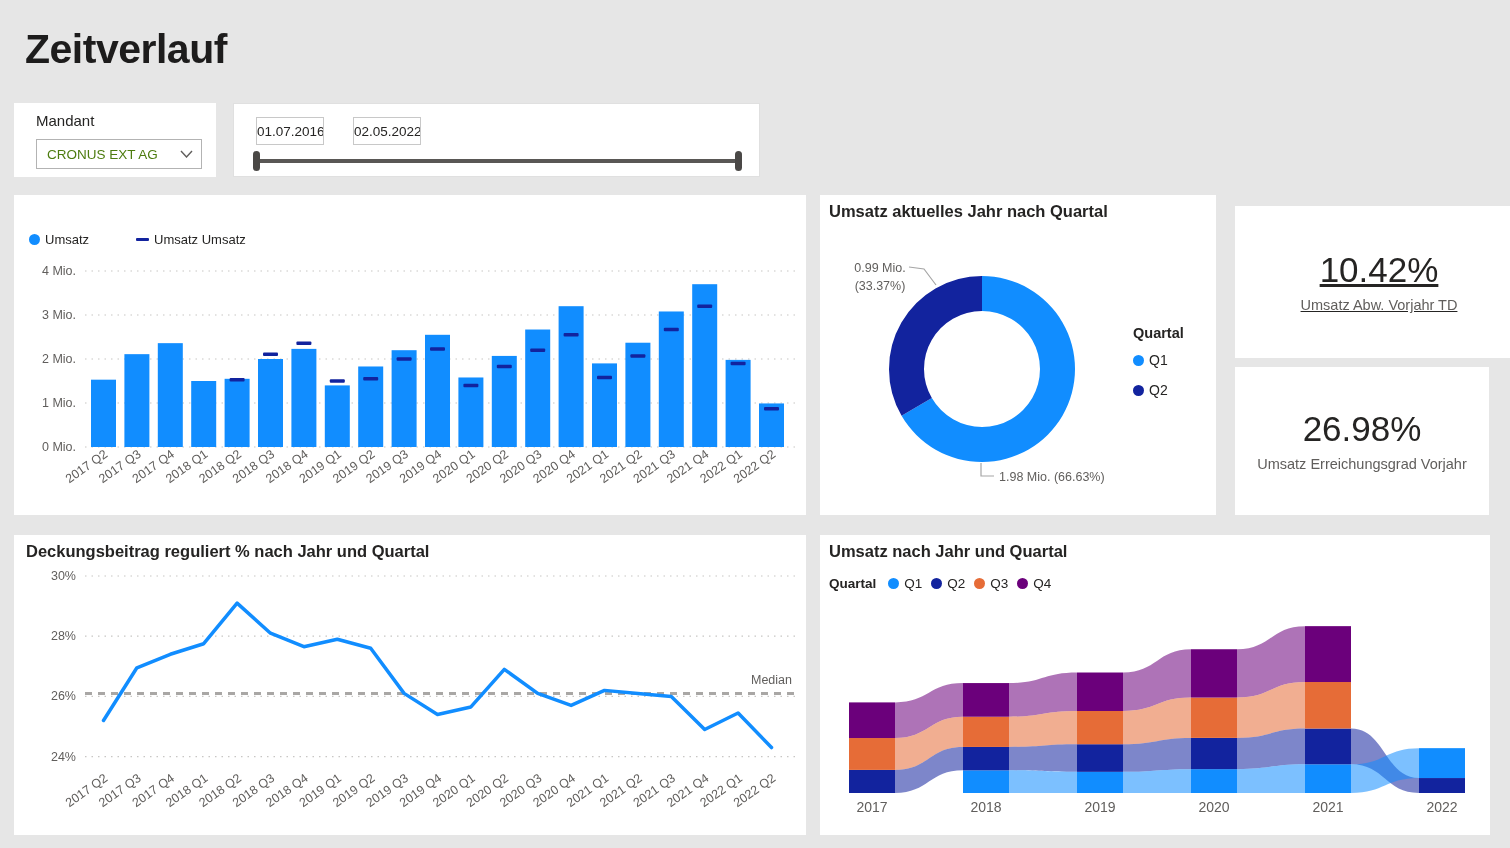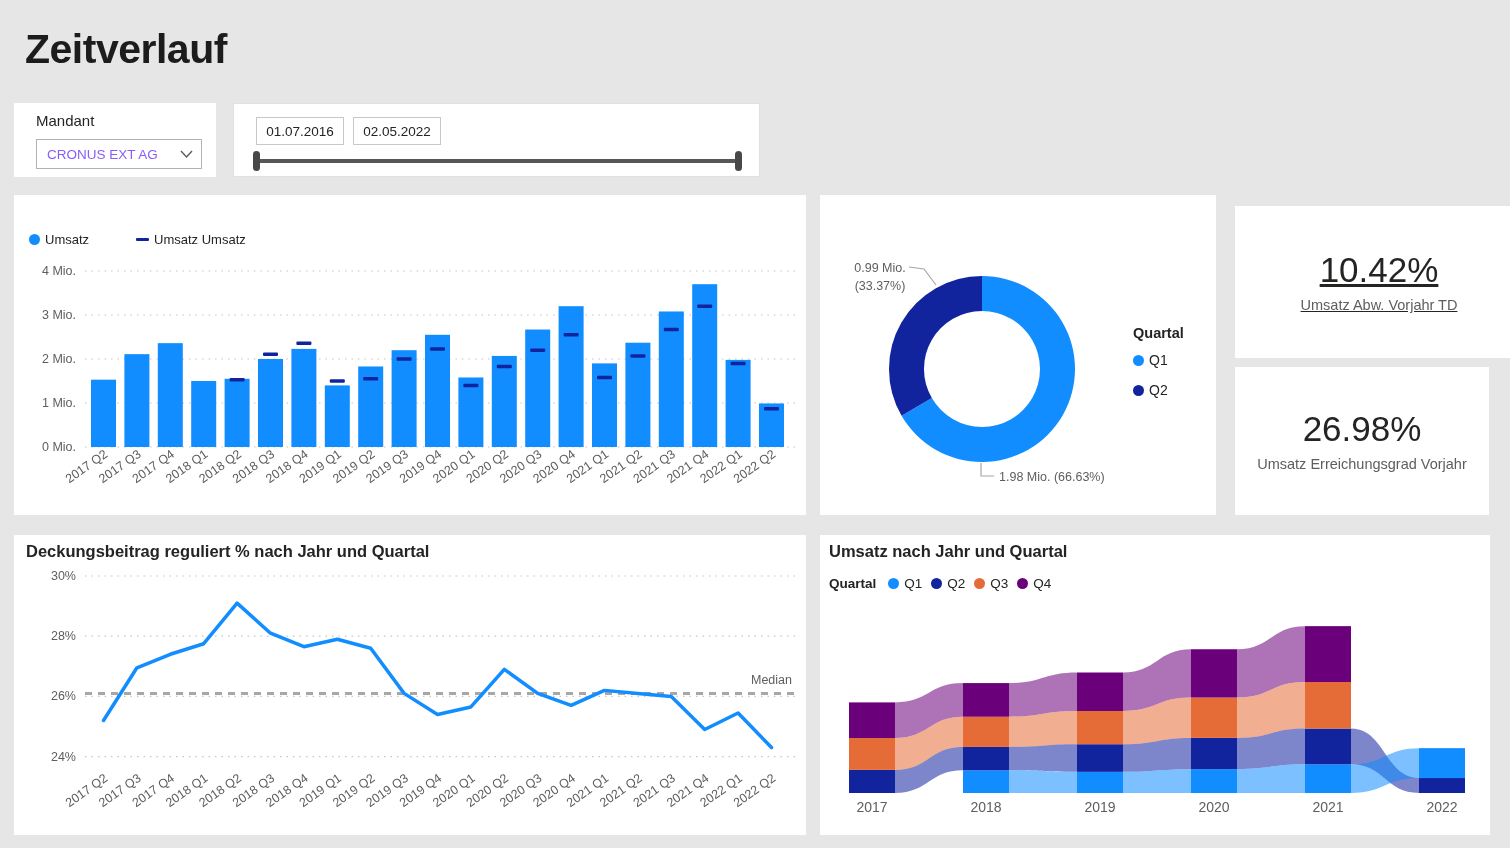--- a/index.html
+++ b/index.html
@@ -17,24 +17,24 @@
   }
   .card { position:absolute; background:#ffffff; }
   
   .card-mandant { left:14px; top:103px; width:202px; height:74px; }
   .filter-label { position:absolute; left:22px; top:9px; font-size:15px; color:#252423; }
   .dropdown {
     position:absolute; left:22px; top:36px; width:166px; height:30px;
     border:1px solid #b3b3b3; background:#fff; display:flex; align-items:center;
     justify-content:space-between; padding:0 8px 0 10px; cursor:pointer;
   }
-  .dropdown-value { font-size:13.5px; color:#8b5cf6; white-space:nowrap; }
+  .dropdown-value { font-size:13.5px; color:#4d7c0f; white-space:nowrap; }
   .card-slider { left:233px; top:103px; width:527px; height:74px; border:1px solid #e0e0e0; }
   .datebox {
-    position:absolute; top:13px; width:88px; height:28px;
+    position:absolute; top:13px; width:68px; height:28px;
     border:1px solid #c8c8c8; background:#fff; font-size:13.5px; color:#252423;
     text-align:center; font-family:inherit;
   }
   .datebox.start { left:22px; }
   .datebox.end { left:119px; }
   .slider-track {
     position:absolute; left:19px; top:150px; width:489px; height:20px;
   }
   .card-slider .slider-track { top:47px; left:19px; }
   .track-line { position:absolute; left:3px; right:3px; top:8px; height:4px; background:#595755; }
@@ -178,20 +178,21 @@
       <rect x="711.6" y="164.88" width="25" height="87.12" fill="#118DFF"></rect>
       <rect x="716.6" y="166.65" width="15" height="3.5" rx="1" fill="#12239E"></rect>
       <text transform="translate(729.1,261) rotate(-35)" text-anchor="end" class="axis">2022 Q1</text>
       <rect x="745" y="208.44" width="25" height="43.56" fill="#118DFF"></rect>
       <rect x="750" y="211.97" width="15" height="3.5" rx="1" fill="#12239E"></rect>
       <text transform="translate(762.5,261) rotate(-35)" text-anchor="end" class="axis">2022 Q2</text>
     </svg>
 </div>
 
 <div class="card panel-donut">
+  <div class="panel-title">Umsatz aktuelles Jahr nach Quartal</div>
   <svg id="donut-svg" class="chart-svg" width="396" height="320">
       <path d="M162,81 A93,93 0 1 1 81.56697940285903,220.68542810792138 L111.83747102543896,203.11564333612301 A58,58 0 1 0 162,116 Z" fill="#118DFF"></path>
       <path d="M81.56697940285903,220.68542810792138 A93,93 0 0 1 161.99999999999997,81 L162,116 A58,58 0 0 0 111.83747102543896,203.11564333612301 Z" fill="#12239E"></path>
       <text x="60" y="77" text-anchor="middle" class="axis" font-size="13.5">0.99 Mio.</text>
       <text x="60" y="95" text-anchor="middle" class="axis" font-size="13.5">(33.37%)</text>
       <polyline points="89,72 104,74 116,90" fill="none" stroke="#a6a6a6" stroke-width="1.2"></polyline>
       <text x="179" y="286" text-anchor="start" class="axis" font-size="13.5">1.98 Mio. (66.63%)</text>
       <polyline points="161,268 161,281 174,281" fill="none" stroke="#a6a6a6" stroke-width="1.2"></polyline>
     </svg>
   <div class="donut-legend">

